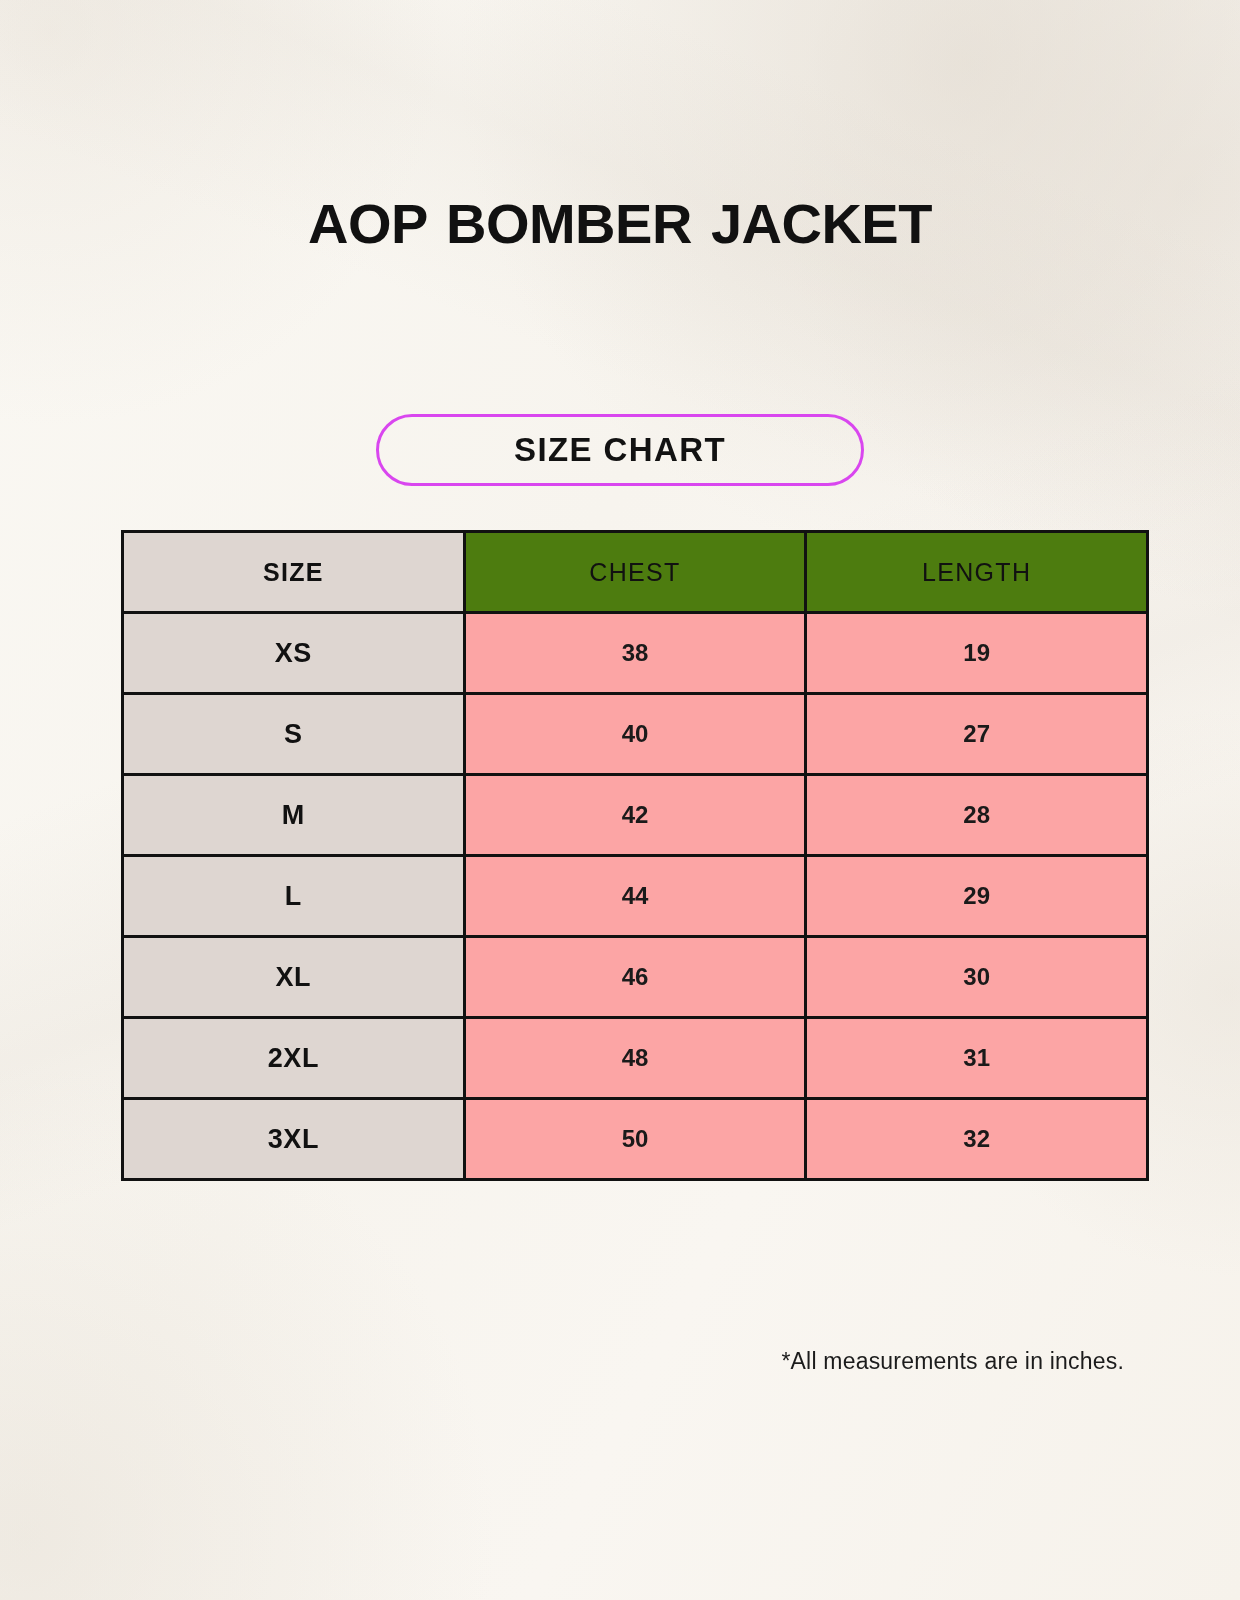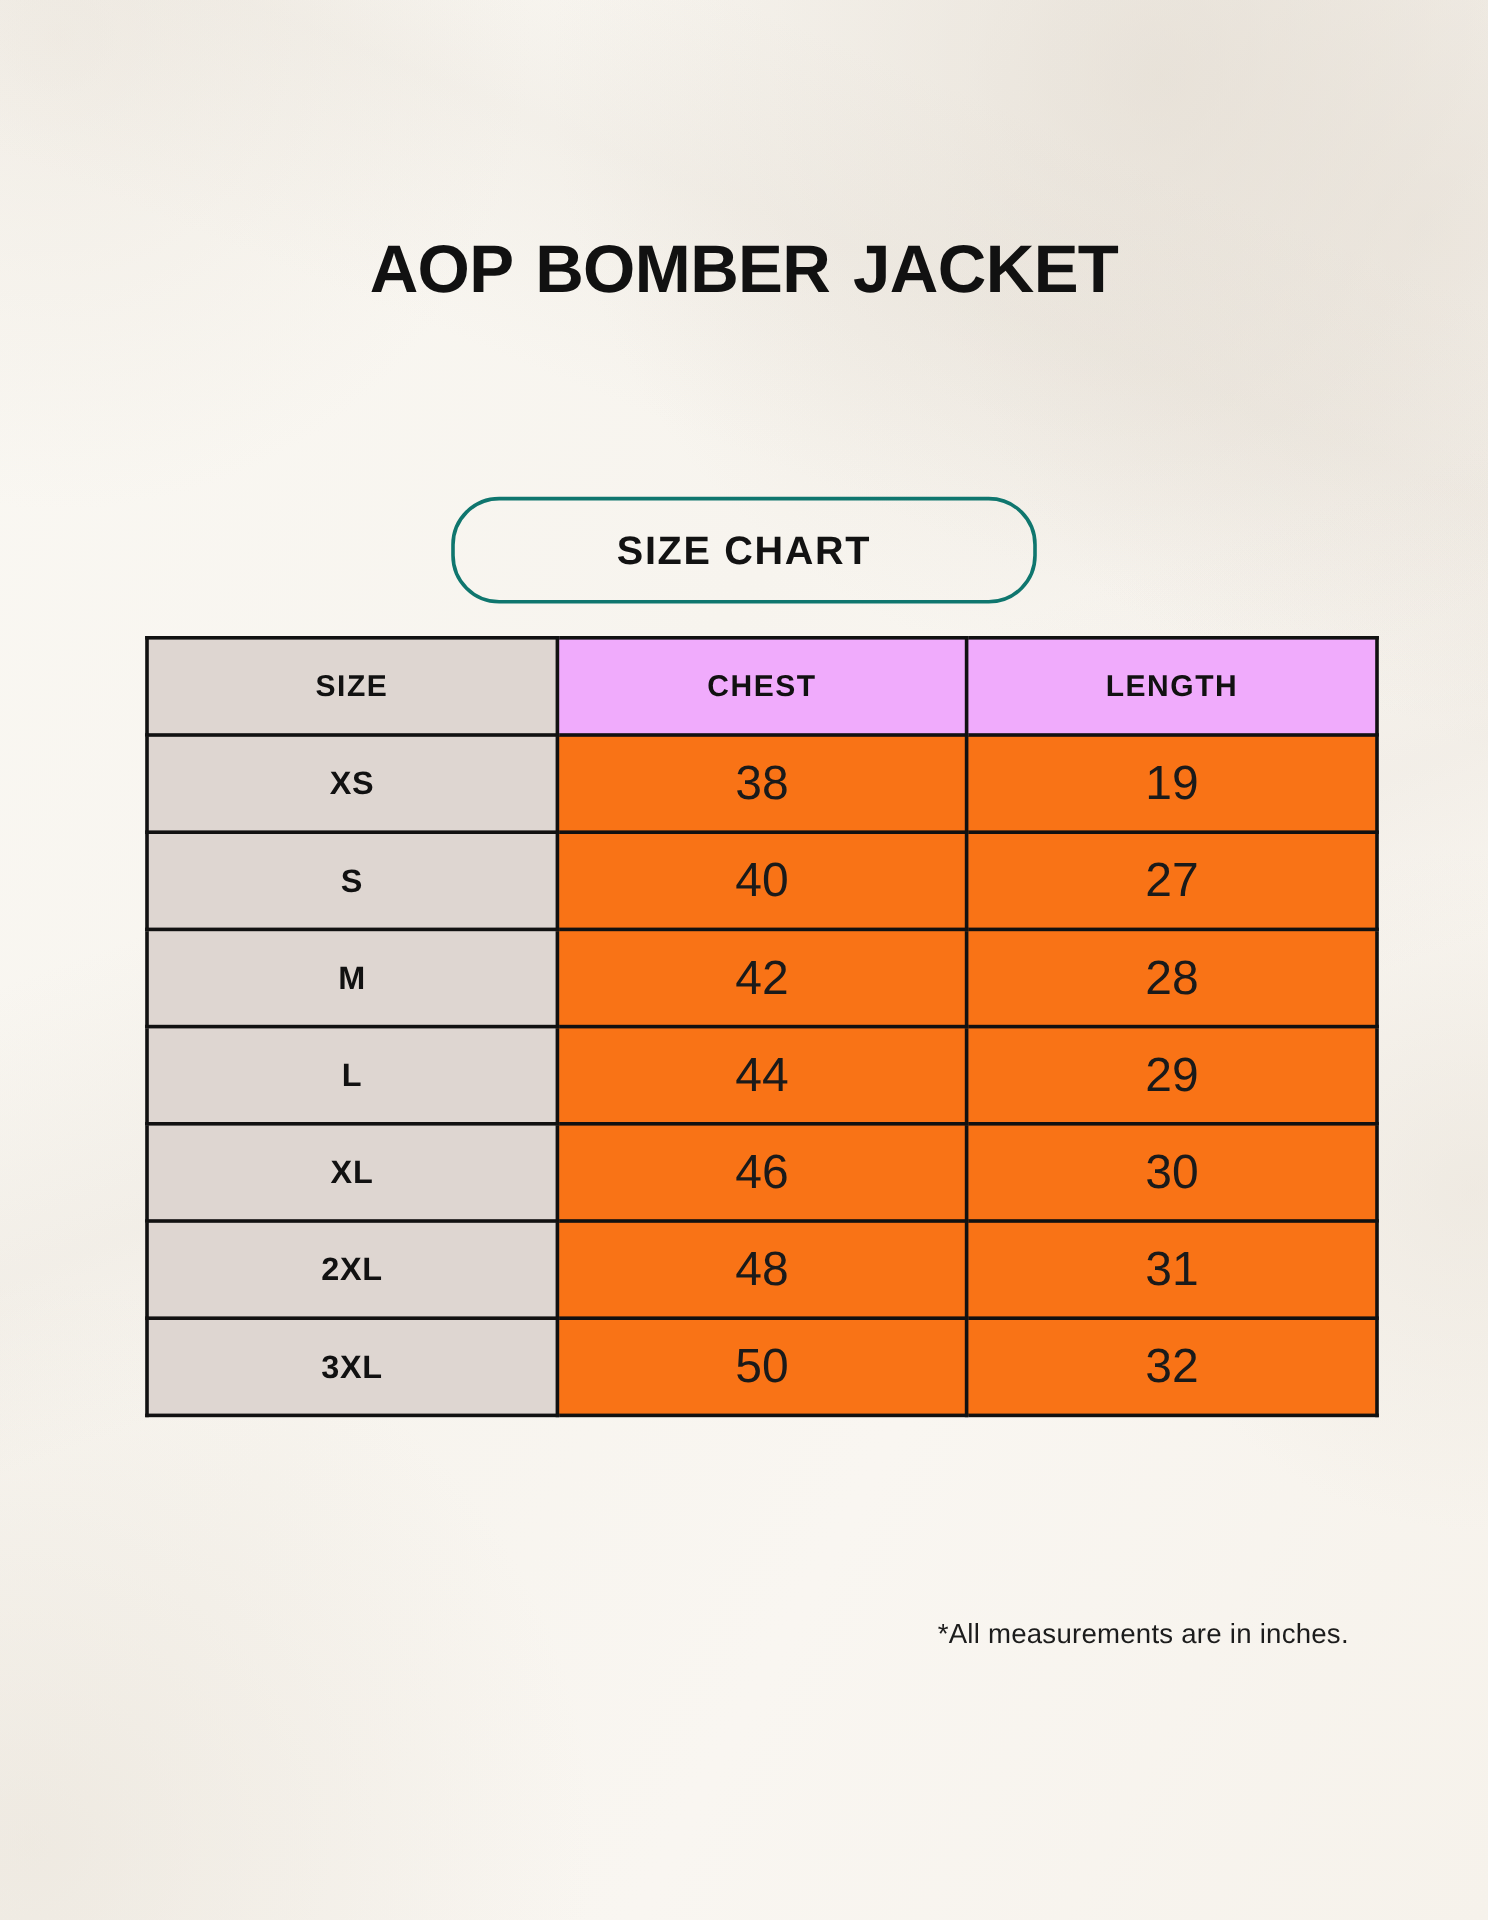--- a/index.html
+++ b/index.html
@@ -67,22 +67,22 @@
   .pill-wrap {
     position: absolute;
     left: 0;
     top: 414px;
     width: 1240px;
     display: flex;
     justify-content: center;
   }
   .pill {
     width: 488px;
-    height: 89px;
-    border: 3px solid #0f766e;
+    height: 72px;
+    border: 3px solid #d946ef;
     border-radius: 40px;
     display: flex;
     align-items: center;
     justify-content: center;
     background: transparent;
     box-sizing: border-box;
   }
   .pill-label {
     font-size: 33px;
     font-weight: 700;
@@ -112,37 +112,37 @@
     padding: 0;
   }
   th.col-size {
     background: #ded6d1;
     font-size: 25px;
     font-weight: 700;
     letter-spacing: 1.3px;
     color: #111111;
   }
   th.col-measure {
-    background: #f0abfc;
+    background: #4d7c0f;
     font-size: 25px;
-    font-weight: 700;
+    font-weight: 400;
     letter-spacing: 1.3px;
     color: #111111;
   }
   td.size-cell {
     background: #ded6d1;
     font-size: 27px;
     font-weight: 700;
     letter-spacing: 0.6px;
     color: #111111;
   }
   td.value-cell {
-    background: #f97316;
-    font-size: 40px;
-    font-weight: 400;
+    background: #fca5a5;
+    font-size: 24px;
+    font-weight: 700;
     color: #1a1a1a;
   }
 
   
   .footnote {
     position: absolute;
     left: 96px;
     top: 1348px;
     width: 1028px;
     text-align: right;

